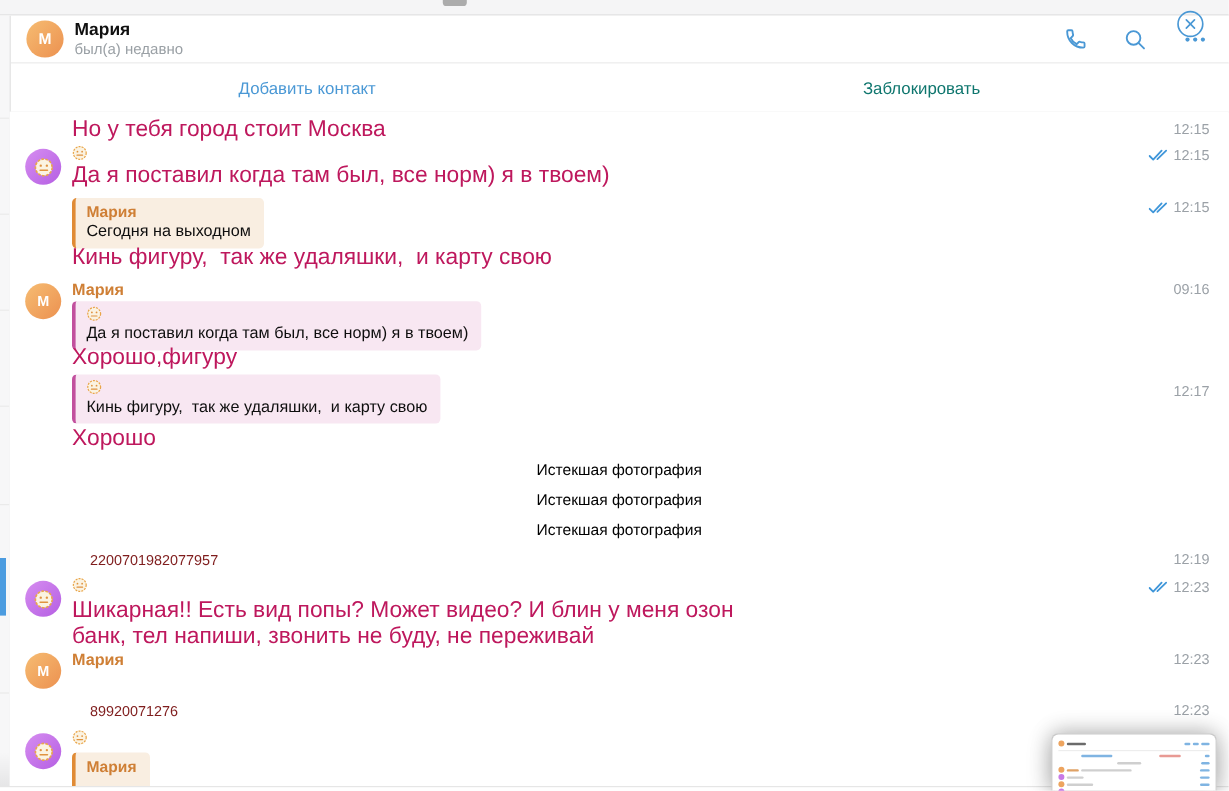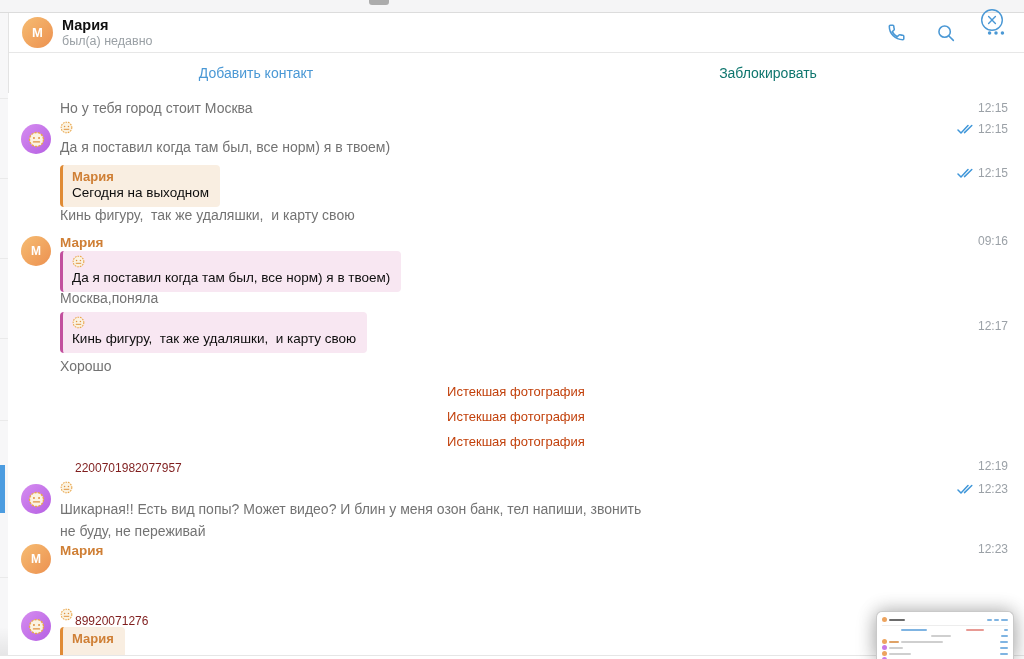--- a/index.html
+++ b/index.html
@@ -30,25 +30,25 @@
   .action-block{color:#0f766e;}
   .close-btn{position:absolute;right:20px;top:8px;width:24px;height:24px;cursor:pointer;}
   
   .left-strip{position:absolute;left:0;top:13px;width:8px;height:642px;background:#f7f7f8;border-right:1px solid #e3e3e3;}
   .ls-line{position:absolute;left:0;width:8px;height:1px;background:#eaeaea;}
   .ls-blue{position:absolute;left:0;top:452px;width:5px;height:48px;background:#4c9ce0;}
   .left-strip:after{content:"";position:absolute;left:0;bottom:0;width:8px;height:28px;background:linear-gradient(180deg,rgba(0,0,0,0),rgba(0,0,0,.07));}
   
   .chat{position:absolute;left:8px;top:93px;width:1016px;height:562px;background:#fff;overflow:hidden;}
   .row{position:absolute;left:52px;right:0;}
-  .msg-text{font-size:14px;line-height:16px;color:#737373;white-space:pre-wrap;}
+  .msg-text{font-size:19px;line-height:16px;color:#be185d;white-space:pre-wrap;}
   .w-limited{max-width:588px;line-height:22px;}
   .row .g-avatar{position:absolute;left:-39px;top:3px;width:30px;height:30px;}
   .sender-name{font-size:13.5px;font-weight:bold;color:#cf7f35;}
-  .row-service{left:0;right:0;text-align:center;font-size:13px;color:#c2410c;}
+  .row-service{left:0;right:0;text-align:center;font-size:13px;color:#000000;}
   .row-link{font-size:12px;color:#7f1d1d;cursor:pointer;margin-left:15px;}
   .quote{display:inline-block;border-radius:4px;padding:4px 11px 6px 9px;border-left:3px solid;max-width:620px;}
   .quote.orange{background:#f9eee1;border-left-color:#e08b35;}
   .quote.pink{background:#f8e7f2;border-left-color:#c2509e;}
   .q-name{font-size:13px;font-weight:bold;color:#cf7f35;line-height:15px;}
   .q-text{font-size:13.5px;color:#0e0e0e;line-height:17px;white-space:pre-wrap;}
   .quote.partial{min-height:30px;}
   .smiley-line{height:14px;line-height:12px;}
   .meta{position:absolute;right:16px;top:1px;display:flex;align-items:center;gap:4px;font-size:12px;color:#9ba1a7;white-space:nowrap;justify-content:flex-end;}
   
@@ -174,21 +174,21 @@
       </div><span class="sender-name">Мария</span><span class="meta" style="top: 1px;">
         <span>09:16</span>
       </span></div>
     <div class="row" style="top: 158px;"><div class="quote pink"><div class="smiley-line"><svg width="13" height="13" viewBox="0 0 20 20" style="vertical-align:top">
   <circle cx="10" cy="10" r="8.2" fill="#fbf3e2" stroke="#e9a64a" stroke-width="1.6" stroke-dasharray="2.6 1.4"></circle>
   <circle cx="7" cy="8.3" r="1.15" fill="#e09340"></circle>
             <circle cx="13" cy="8.3" r="1.15" fill="#e09340"></circle>
   <line x1="6.4" y1="12.8" x2="13.6" y2="12.8" stroke="#e09340" stroke-width="1.5" stroke-linecap="round"></line>
 </svg></div><div class="q-text">Да я поставил когда там был, все норм) я в твоем)</div></div></div>
     <div class="row" style="top: 197px;">
-      <div class="msg-text">Москва,поняла</div>
+      <div class="msg-text">Хорошо,фигуру</div>
     </div>
     <div class="row" style="top: 219px;"><div class="quote pink"><div class="smiley-line"><svg width="13" height="13" viewBox="0 0 20 20" style="vertical-align:top">
   <circle cx="10" cy="10" r="8.2" fill="#fbf3e2" stroke="#e9a64a" stroke-width="1.6" stroke-dasharray="2.6 1.4"></circle>
   <circle cx="7" cy="8.3" r="1.15" fill="#e09340"></circle>
             <circle cx="13" cy="8.3" r="1.15" fill="#e09340"></circle>
   <line x1="6.4" y1="12.8" x2="13.6" y2="12.8" stroke="#e09340" stroke-width="1.5" stroke-linecap="round"></line>
 </svg></div><div class="q-text">Кинь фигуру,  так же удаляшки,  и карту свою</div></div><span class="meta" style="top: 7px;">
         <span>12:17</span>
       </span></div>
     <div class="row" style="top: 265px;">
@@ -224,21 +224,21 @@
       </span>
     </div>
     <div class="row" style="top: 405px;">
       <div class="msg-text w-limited">Шикарная!! Есть вид попы? Может видео? И блин у меня озон банк, тел напиши, звонить не буду, не переживай</div>
     </div>
     <div class="row" style="top: 448px;"><div class="avatar g-avatar orange">
         <span class="letter" style="font-size:12px">M</span>
       </div><span class="sender-name">Мария</span><span class="meta" style="top: 1px;">
         <span>12:23</span>
       </span></div>
-    <div class="row" style="top: 518px;"><span class="row-link">89920071276</span><span class="meta" style="top: 1px;">
+    <div class="row" style="top: 491px;"><span class="row-link">89920071276</span><span class="meta" style="top: 1px;">
         <span>12:23</span>
       </span></div>
     <div class="row" style="top: 515px;">
       <div class="avatar g-avatar purple">
         <svg width="17" height="17" viewBox="0 0 20 20" style="vertical-align:top">
   <circle cx="10" cy="10" r="8.2" fill="#fbf3e2" stroke="#e9a64a" stroke-width="1.6" stroke-dasharray="2.6 1.4"></circle>
   <circle cx="7" cy="8.3" r="1.15" fill="#e09340"></circle>
           <circle cx="13" cy="8.3" r="1.15" fill="#e09340"></circle>
   <line x1="6.4" y1="12.8" x2="13.6" y2="12.8" stroke="#e09340" stroke-width="1.5" stroke-linecap="round"></line>
 </svg>

